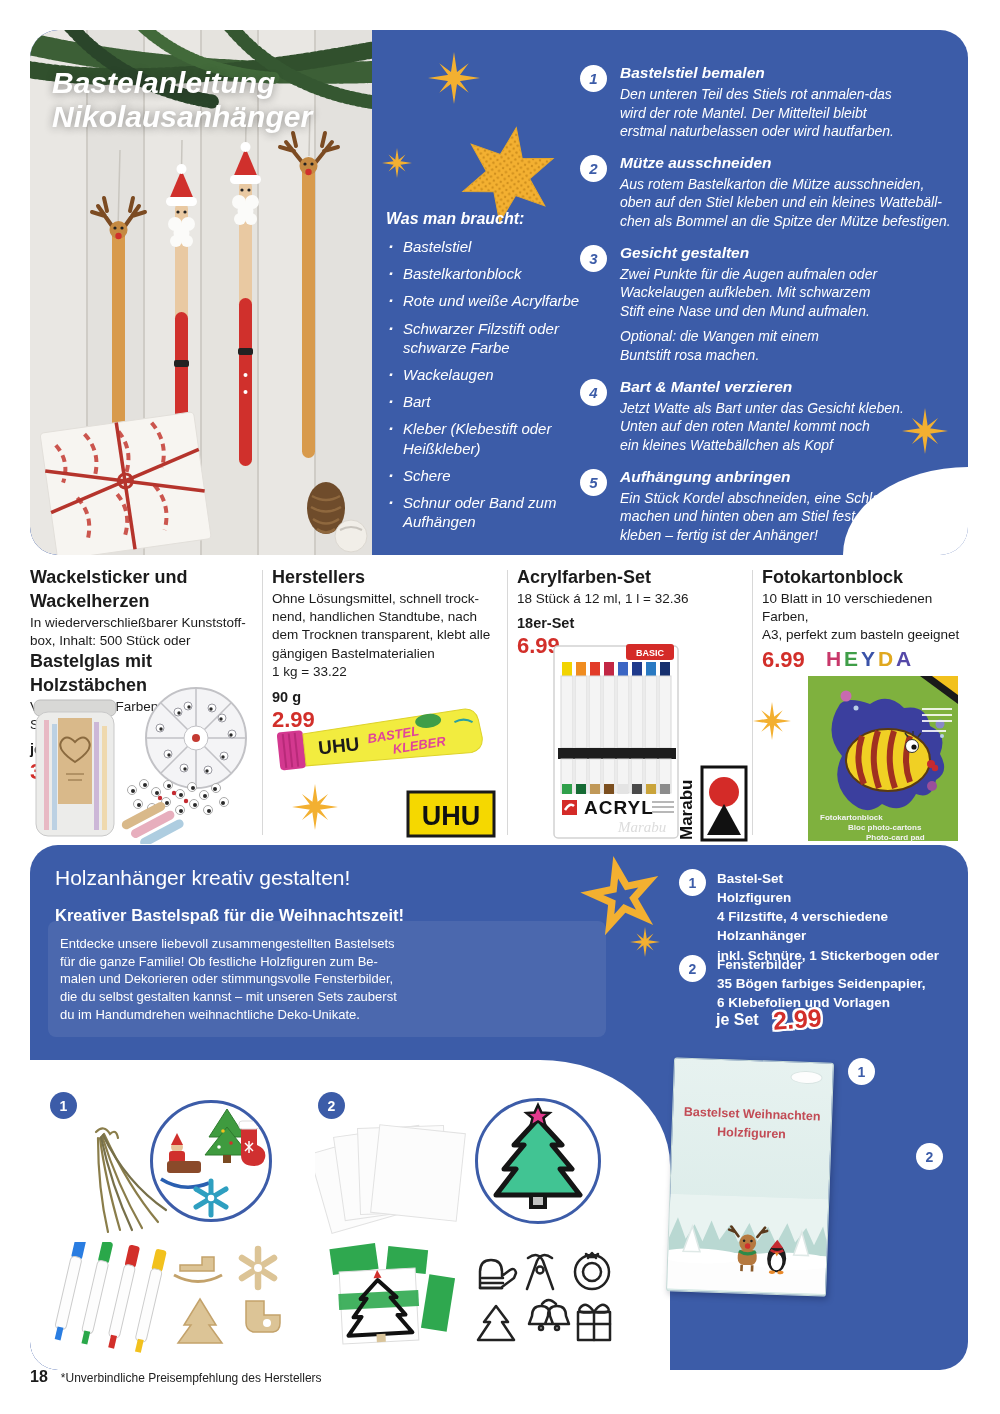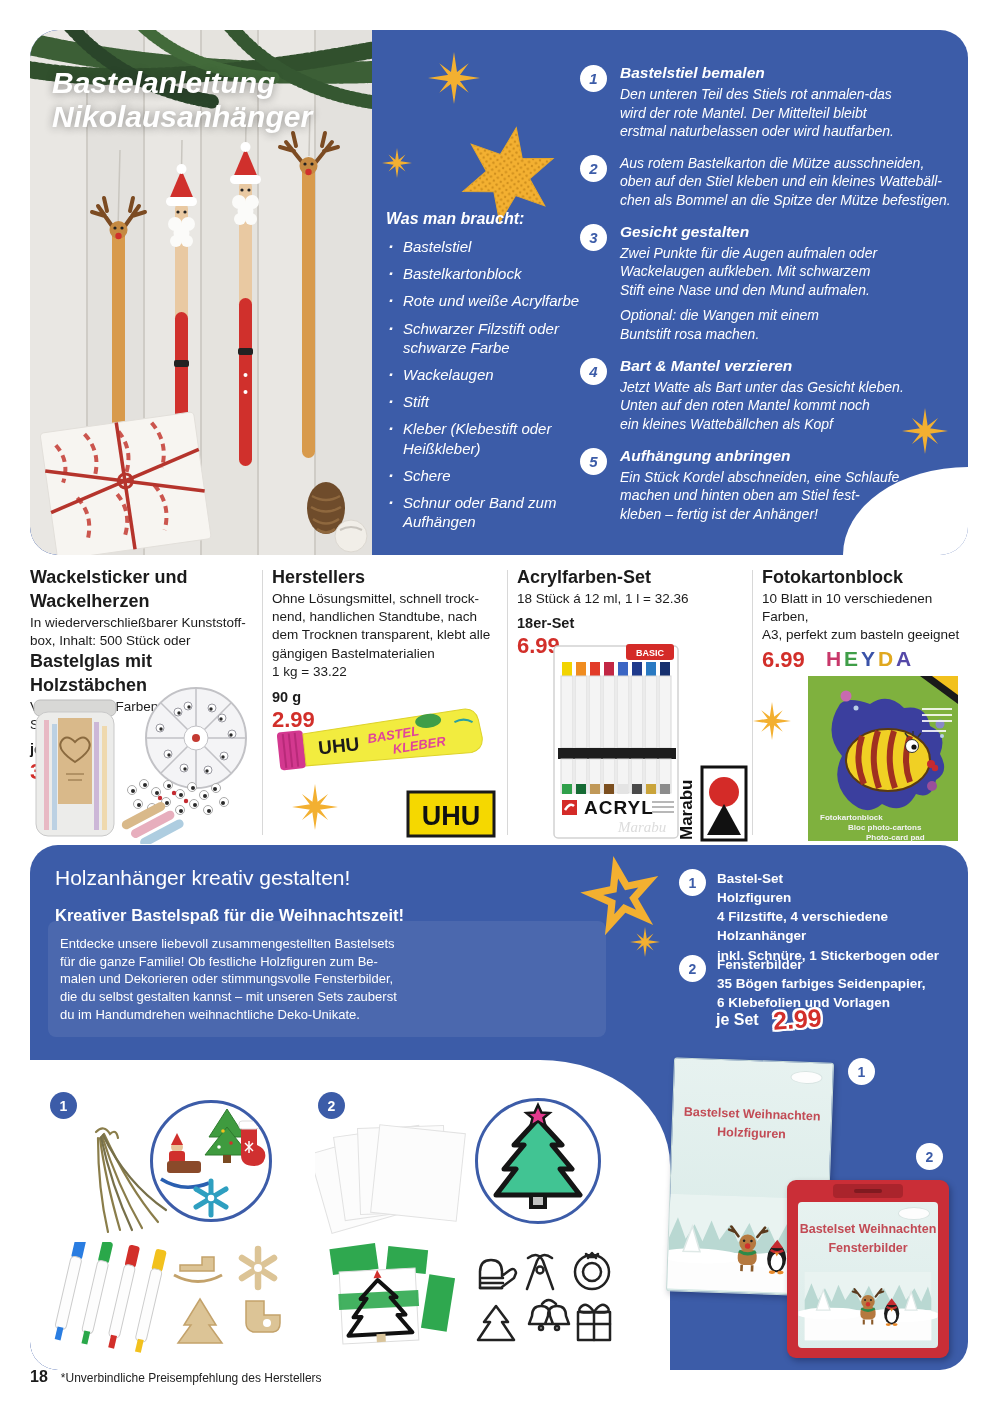--- a/index.html
+++ b/index.html
@@ -254,40 +254,41 @@
       </svg>
 
     <div class="a needs">
       <div class="needs-title">Was man braucht:</div>
       <ul>
         <li>Bastelstiel</li>
         <li>Bastelkartonblock</li>
         <li>Rote und weiße Acrylfarbe</li>
         <li>Schwarzer Filzstift oder schwarze Farbe</li>
         <li>Wackelaugen</li>
-        <li>Stift</li>
+        <li>Bart</li>
         <li>Kleber (Klebestift oder Heißkleber)</li>
         <li>Schere</li>
         <li>Schnur oder Band zum Aufhängen</li>
       </ul>
     </div>
 
     <div class="a steps">
       <div class="step">
         <div class="step-num">1</div>
         <div>
             <div class="step-title">Bastelstiel bemalen</div>
              <div class="step-text lines">Den unteren Teil des Stiels rot anmalen-das
 wird der rote Mantel. Der Mittelteil bleibt
 erstmal naturbelassen oder wird hautfarben.</div>
           </div>
       </div>
       <div class="step">
         <div class="step-num">2</div>
         <div>
+            <div class="step-title">Mütze ausschneiden</div>
              <div class="step-text lines">Aus rotem Bastelkarton die Mütze ausschneiden,
 oben auf den Stiel kleben und ein kleines Wattebäll-
 chen als Bommel an die Spitze der Mütze befestigen.</div>
           </div>
       </div>
       <div class="step">
         <div class="step-num">3</div>
         <div>
             <div class="step-title">Gesicht gestalten</div>
              <div class="step-text lines">Zwei Punkte für die Augen aufmalen oder
@@ -760,33 +761,20 @@
     <div class="a pkg1">
       <div class="brand-oval" style="right:10px;top:8px"></div>
       <div class="pkg-title" style="top:44px">Bastelset Weihnachten
 Holzfiguren</div>
       <svg class="pkg-scene" width="158" height="98" viewBox="0 0 150 90">
           <use href="#winterscene"></use>
         </svg>
     </div>
     <div class="a badge badge-w" style="left:818px;top:213px">1</div>
 
-    <div class="a pkg2">
-      <div class="a pkg2-tab">
-          <div class="a pkg2-slot"></div>
-        </div>
-      <div class="a pkg2-inner">
-        <div class="brand-oval" style="right:8px;top:5px"></div>
-        <div class="pkg-title" style="top:18px">Bastelset Weihnachten
-Fensterbilder</div>
-        <svg class="pkg-scene" width="140" height="76" viewBox="0 0 150 82">
-            <use href="#winterscene" y="-8"></use>
-          </svg>
-      </div>
-    </div>
     <div class="a badge badge-w" style="left:886px;top:298px">2</div>
   </section>
 
   
   <footer class="a footer">
     <span class="pagenum">18</span>
     <span class="footnote">*Unverbindliche Preisempfehlung des Herstellers</span>
   </footer>
 
 </div>

